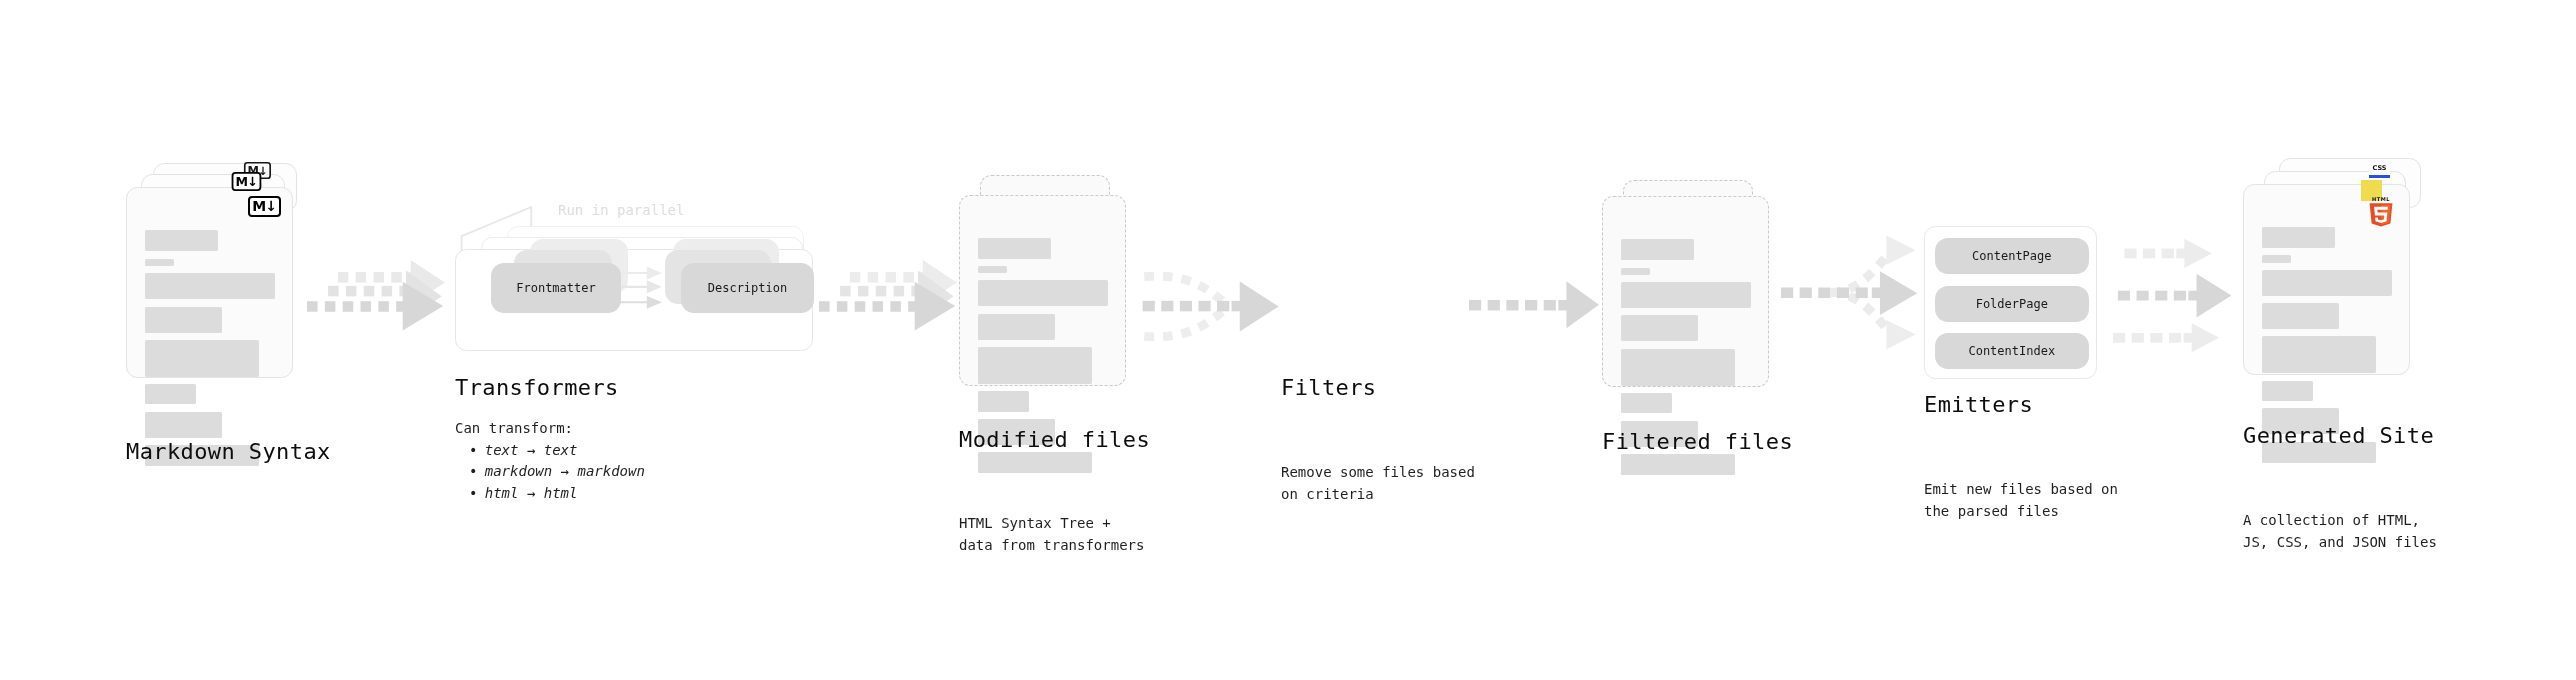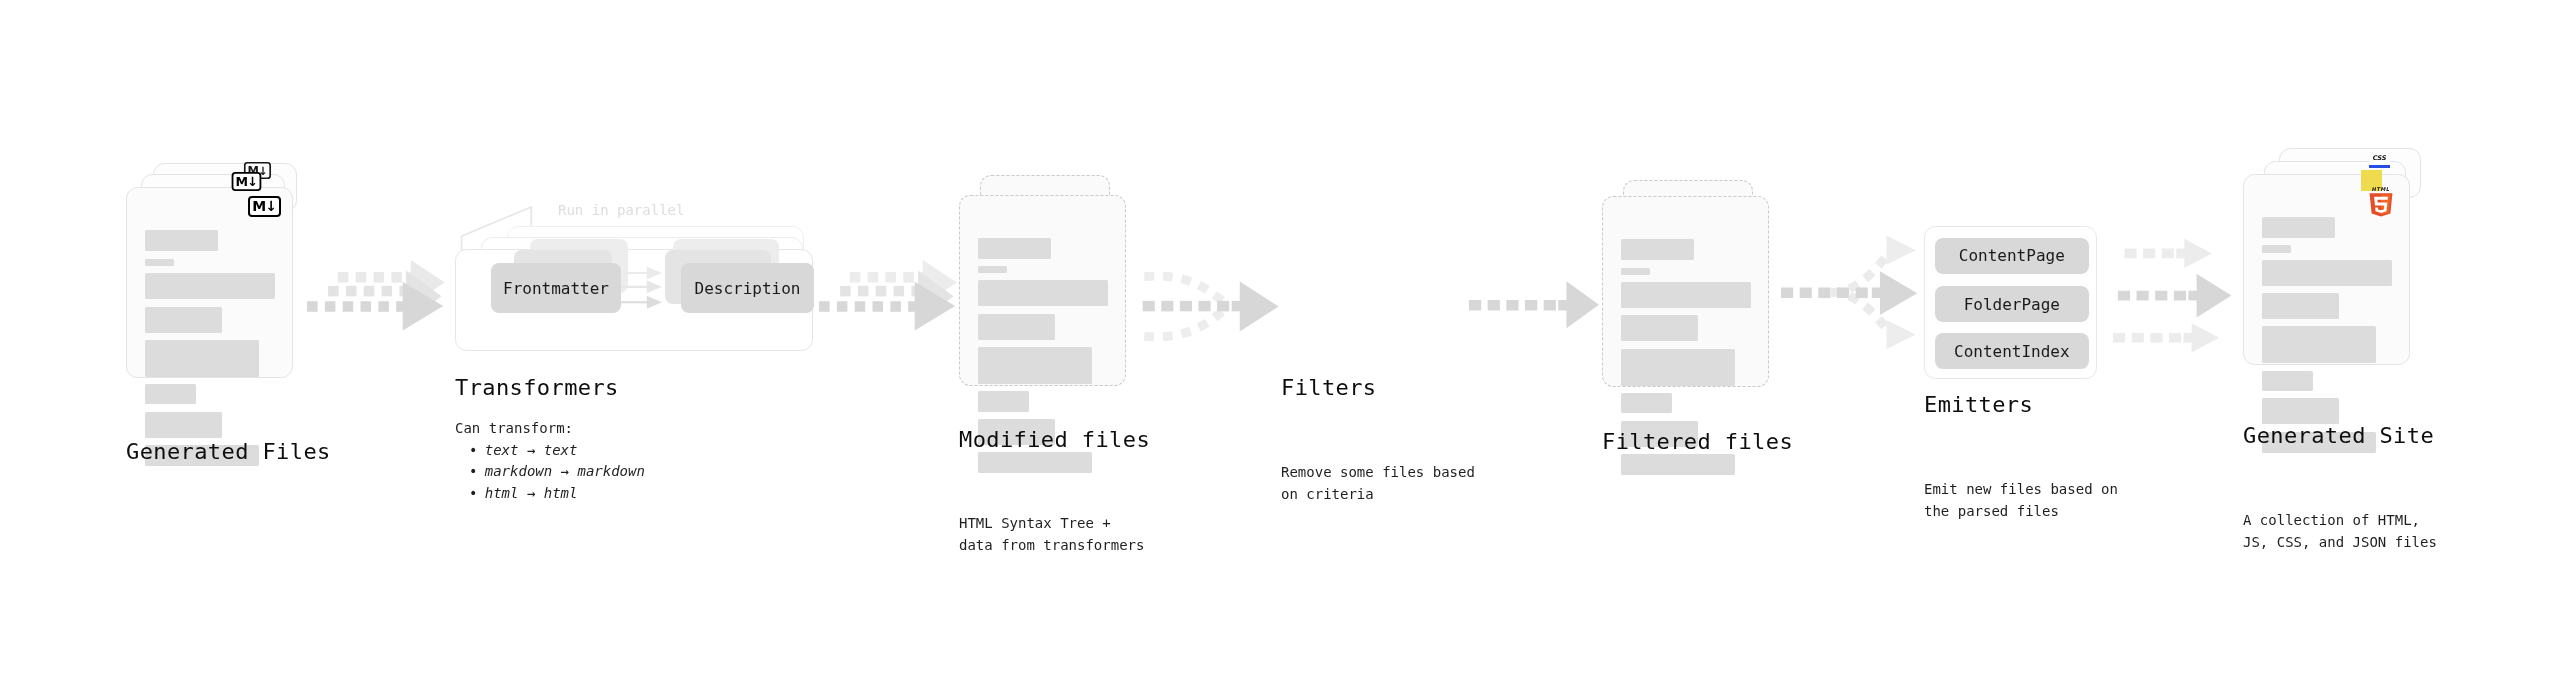--- a/index.html
+++ b/index.html
@@ -97,26 +97,26 @@
   .groupbox {
     position: absolute;
     border: 1.6px solid #e8e8e8;
     border-radius: 11.4px;
     background: #ffffff;
     box-sizing: border-box;
   }
   .pill {
     position: absolute;
     background: #d8d8d8;
-    border-radius: 8px;
+    border-radius: 13px;
     display: flex;
     align-items: center;
     justify-content: center;
     color: #1a1a1a;
-    font-size: 16px;
+    font-size: 12px;
     letter-spacing: 0px;
     box-sizing: border-box;
     white-space: nowrap;
   }
   .pill.ghost1 { background: #e4e4e4; }
   .pill.ghost2 { background: #ededed; }
 
   
   .title {
     position: absolute;
@@ -172,21 +172,21 @@
         <div class="bar" style="width:77px;  height:26px;"></div>
         <div class="bar" style="width:114px; height:21px;"></div>
       </div>
     </div>
 
     <div class="badge-md" style="left:115px; top:-3.3px; transform:scale(.82); opacity:.9;">M↓</div>
     <div class="badge-md" style="left:104px; top:8.1px; transform:scale(.9);">M↓</div>
     <div class="badge-md" style="left:122px; top:32.5px;">M↓</div>
   </div>
 
-  <div class="title" style="left:126px; top:439px;">Generated Files</div>
+  <div class="title" style="left:126px; top:439px;">Markdown Syntax</div>
 
   <div class="abs" style="left:307px; top:268px; width:150px; height:77px;">
     <svg width="150" height="77" viewBox="0 0 185 95">
       <g fill="#e9e9e9">
         <rect x="38" y="5" width="13" height="13"></rect>
           <rect x="60" y="5" width="13" height="13"></rect>
         <rect x="82" y="5" width="13" height="13"></rect>
           <rect x="104" y="5" width="13" height="13"></rect>
         <rect x="126" y="5" width="13" height="13"></rect>
         <polygon points="128,-10 170,18 128,46"></polygon>
@@ -418,21 +418,21 @@
         <rect x="0" y="128" width="15" height="12"></rect>
           <rect x="23" y="128" width="15" height="12"></rect>
         <rect x="46" y="128" width="15" height="12"></rect>
           <rect x="69" y="128" width="15" height="12"></rect>
         <rect x="87" y="128" width="12" height="12"></rect>
         <polygon points="97,116 131,134 97,152"></polygon>
       </g>
     </svg>
   </div>
 
-  <div class="docstack" style="left:2243px; top:148px; width:187px; height:223px;font-style:italic;">
+  <div class="docstack" style="left:2243px; top:158px; width:187px; height:223px;">
     <div class="doccard back2" style="left:36px; top:0px; width:142px; height:50px;"></div>
     <div class="doccard back1" style="left:21px; top:13px; width:142px; height:50px;"></div>
     <div class="doccard" style="left:0px; top:26px; width:167px; height:191px;">
       <div class="barwrap">
         <div class="bar" style="width:73px;  height:21px;"></div>
         <div class="bar" style="width:29px;  height:7.3px;"></div>
         <div class="bar" style="width:130px; height:26px;"></div>
         <div class="bar" style="width:77px;  height:26px;"></div>
         <div class="bar" style="width:114px; height:37px;"></div>
         <div class="bar" style="width:51px;  height:20.3px;"></div>

